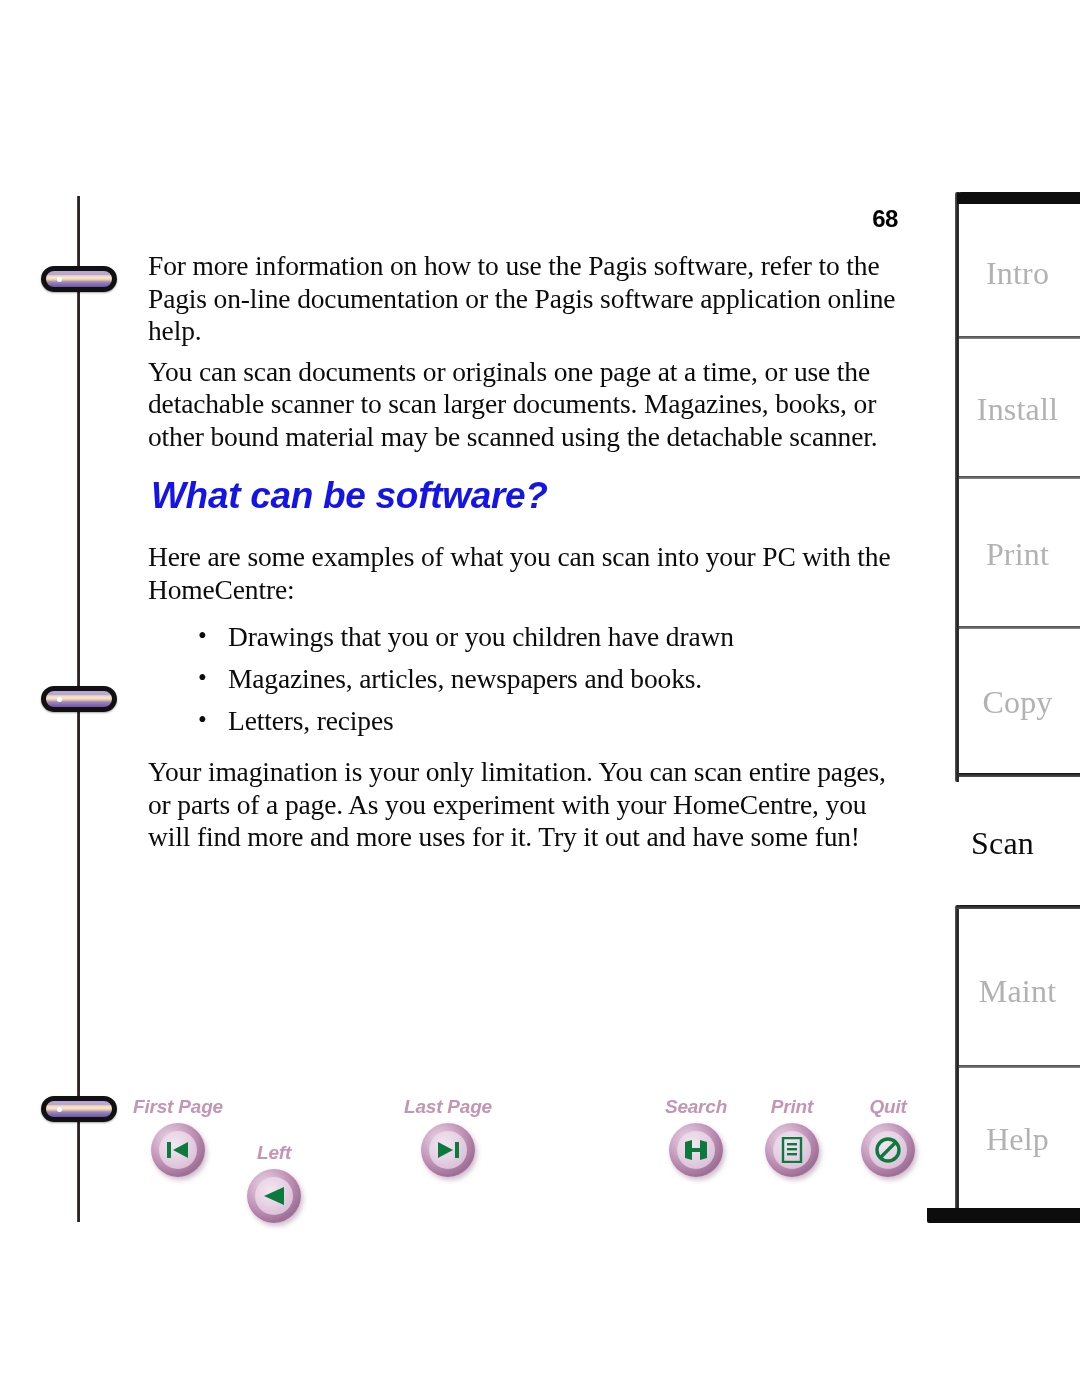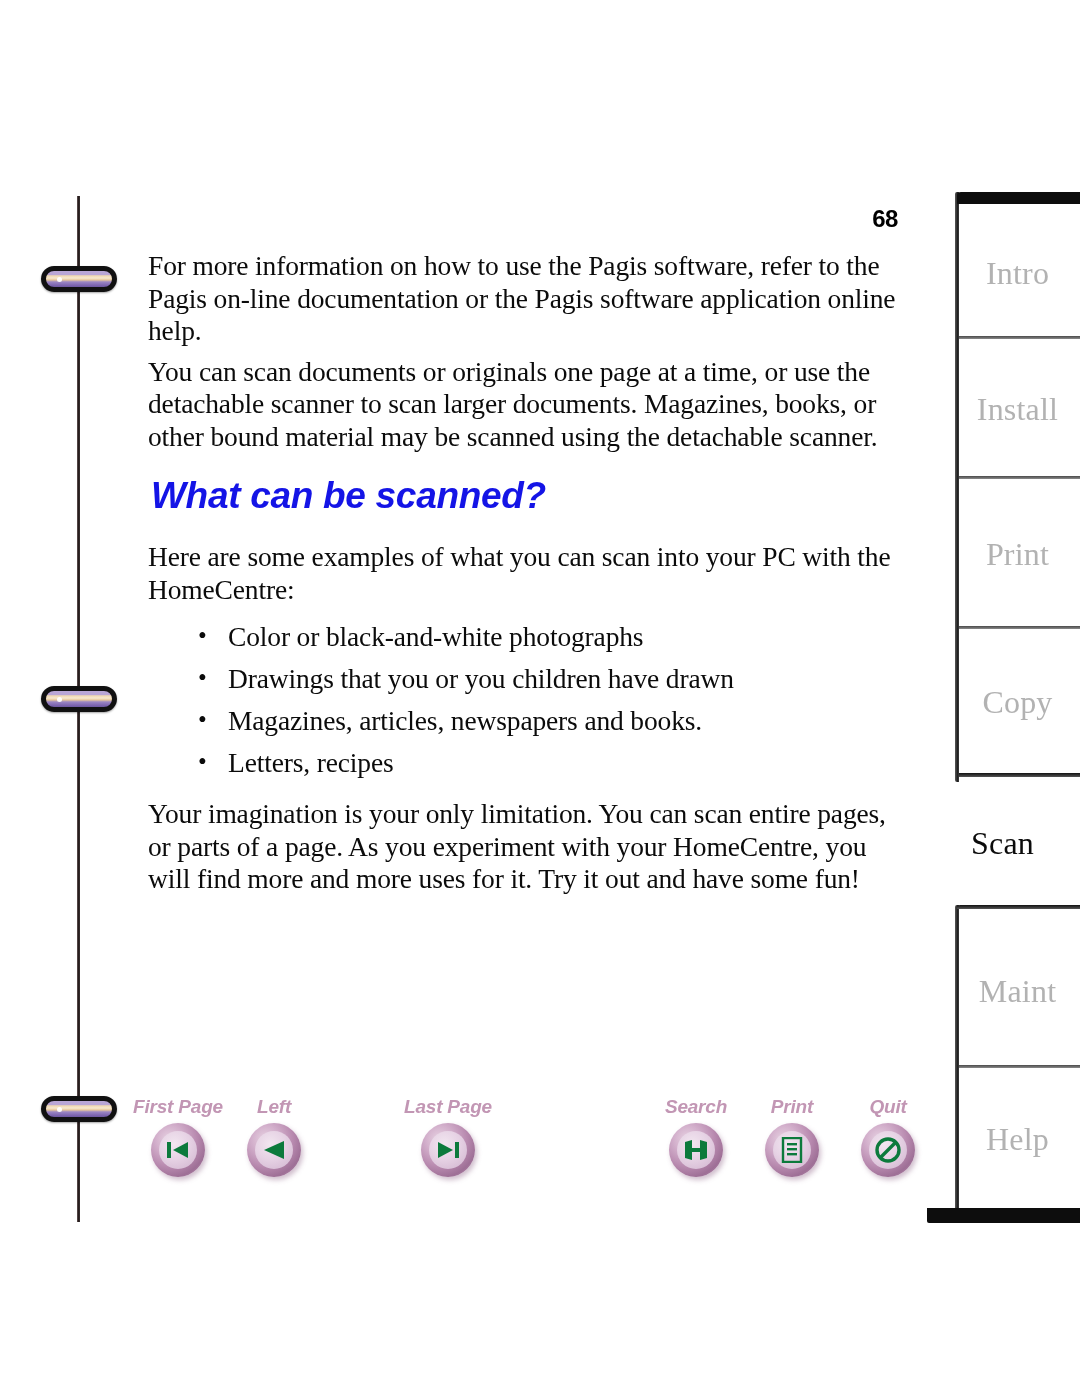--- a/index.html
+++ b/index.html
@@ -120,21 +120,21 @@
   #nav-group-pages { left: 132px; top: 1096px; }
   #nav-group-tools { left: 650px; top: 1096px; }
 
   .nav-btn {
     display: inline-block;
     vertical-align: top;
     text-align: center;
     width: 92px;
     cursor: pointer;
   }
-  #nav-group-pages .nav-btn.spacer-after { margin-right: 78px; }
+  #nav-group-pages .nav-btn.spacer-after { margin-right: 78px; margin-top: 46px; }
   .nav-btn-label {
     font-family: "Liberation Sans", sans-serif;
     font-weight: bold;
     font-style: italic;
     font-size: 19px;
     color: #c296b4;
     letter-spacing: -0.2px;
     display: block;
     height: 24px;
     white-space: nowrap;
@@ -264,26 +264,25 @@
 <div id="binder-ring-top" class="binder-ring"></div>
 <div id="binder-ring-middle" class="binder-ring"></div>
 <div id="binder-ring-bottom" class="binder-ring"></div>
 
 <div id="page-number">68</div>
 
 <div id="content">
   <p class="body-para">For more information on how to use the Pagis software, refer to the Pagis on-line documentation or the Pagis software application online help.</p>
   <p class="body-para">You can scan documents or originals one page at a time, or use the detachable scanner to scan larger documents. Magazines, books, or other bound material may be scanned using the detachable scanner.</p>
 
-  <h2 id="section-heading">What can be scanned?</h2>
+  <h2 id="section-heading">What can be software?</h2>
 
   <p class="body-para">Here are some examples of what you can scan into your PC with the HomeCentre:</p>
 
   <ul id="scannable-list">
-    <li>Color or black-and-white photographs</li>
     <li>Drawings that you or you children have drawn</li>
     <li>Magazines, articles, newspapers and books.</li>
     <li>Letters, recipes</li>
   </ul>
 
   <p class="body-para" id="closing-para">Your imagination is your only limitation. You can scan entire pages, or parts of a page. As you experiment with your HomeCentre, you will find more and more uses for it. Try it out and have some fun!</p>
 </div>
 
 <div id="nav-group-pages" class="nav-group">
 

